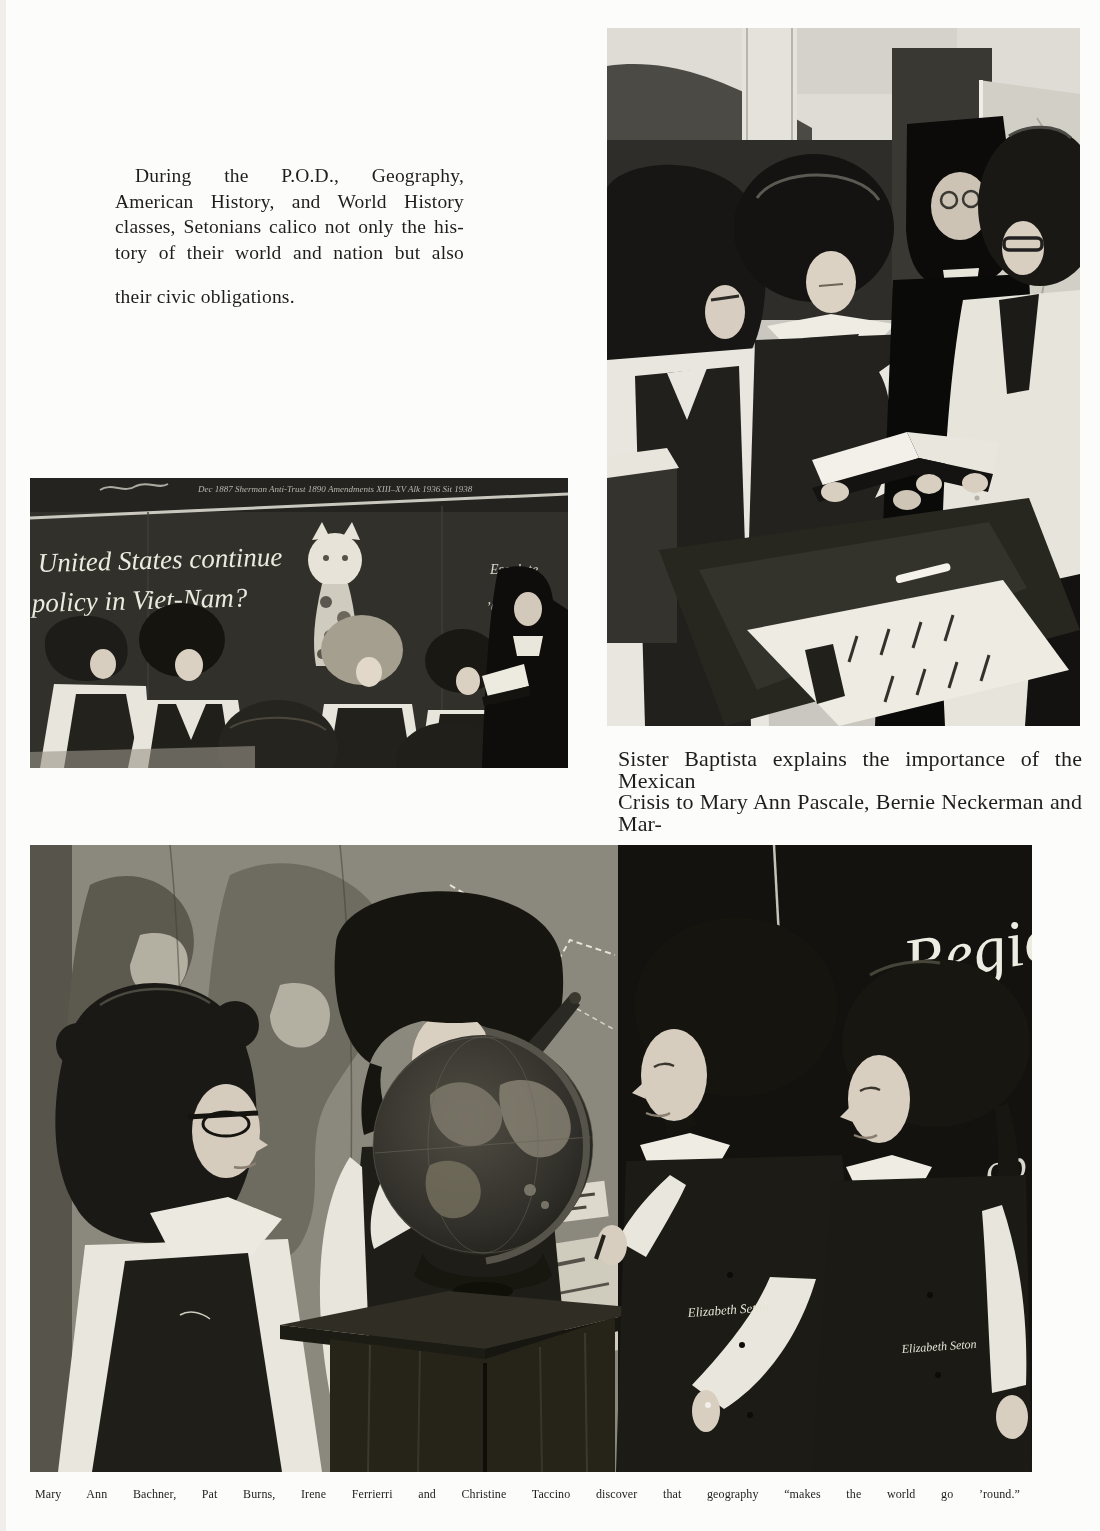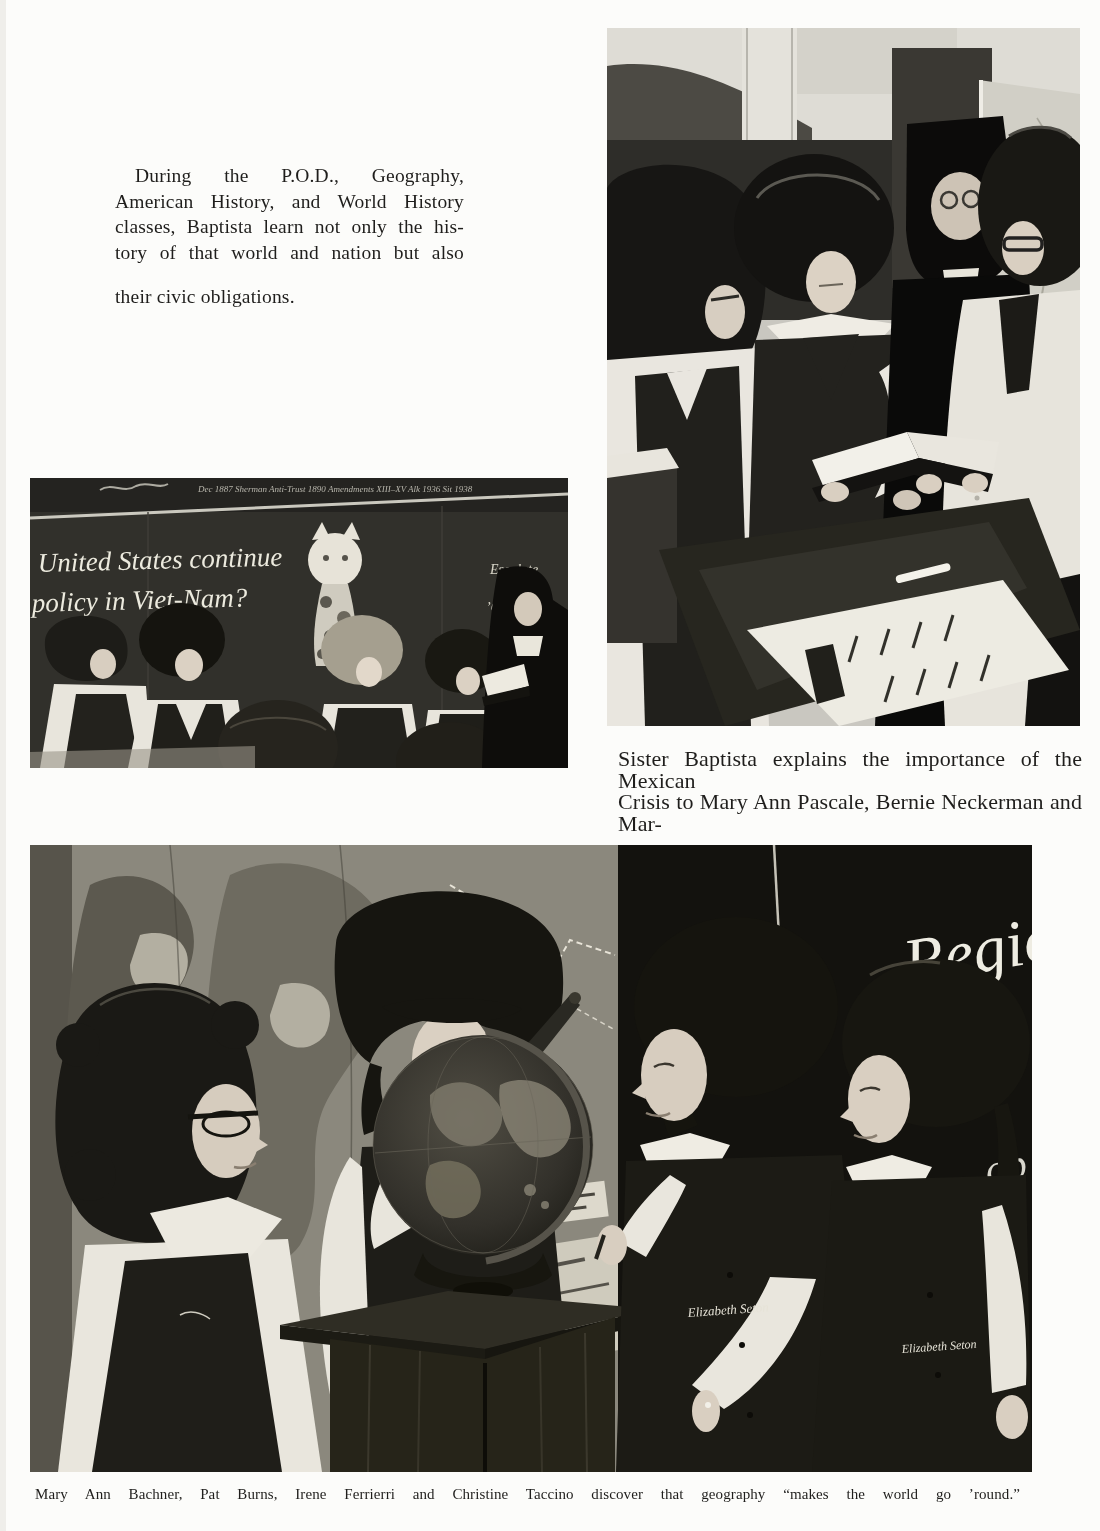--- a/index.html
+++ b/index.html
@@ -14,35 +14,35 @@
   .jline{text-align:justify;text-align-last:justify;white-space:normal;}
   .plain{text-align:left;text-align-last:left;margin-top:19px;}
   .intro{
     left:115px;top:163px;width:349px;
     font-size:19.5px;line-height:25.5px;letter-spacing:.2px;
   }
   .intro .first{text-indent:20px;}
   .cap{font-size:22px;line-height:21.5px;letter-spacing:.1px;}
   .cap-left{left:32px;top:788px;width:540px;}
   .cap-right{left:618px;top:748px;width:464px;}
-  .cap-bottom{left:35px;top:1484px;width:985px;font-size:15px;line-height:21px;}
+  .cap-bottom{left:35px;top:1484px;width:985px;font-size:12px;line-height:21px;}
   .photo{position:absolute;display:block;}
   svg text{user-select:none;}
 </style>
 </head>
 <body>
 
 <div class="page">
   <div class="scan-edge"></div>
 
   <div class="textblock intro">
     <div class="line jline first">During the P.O.D., Geography,</div>
     <div class="line jline">American History, and World History</div>
-    <div class="line jline">classes, Baptista learn not only the his-</div>
-    <div class="line jline">tory of that world and nation but also</div>
+    <div class="line jline">classes, Setonians calico not only the his-</div>
+    <div class="line jline">tory of their world and nation but also</div>
     <div class="line plain">their civic obligations.</div>
   </div>
 
   <svg class="photo" style="left:607px;top:28px" width="473" height="698" viewBox="0 0 473 698">
     <rect width="473" height="698" fill="#c9c7c0"></rect>
     <g>
       <rect x="0" y="0" width="473" height="118" fill="#dedcd5"></rect>
       <path d="M0,38 C70,28 130,58 205,100 L205,118 L0,135 Z" fill="#4c4a44"></path>
       <rect x="135" y="0" width="55" height="215" fill="#e4e2db"></rect>
       <line x1="140" y1="0" x2="140" y2="215" stroke="#b7b5ad" stroke-width="2"></line>

